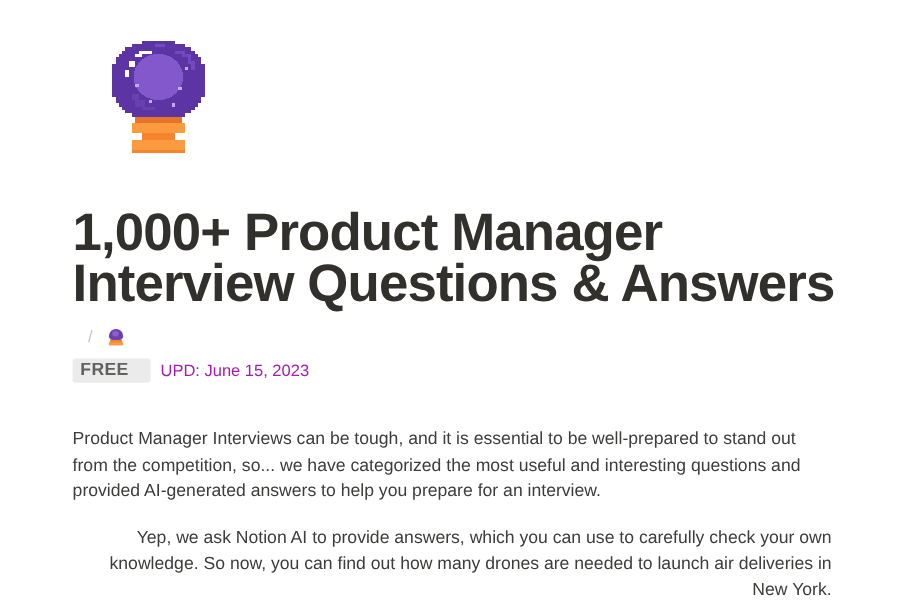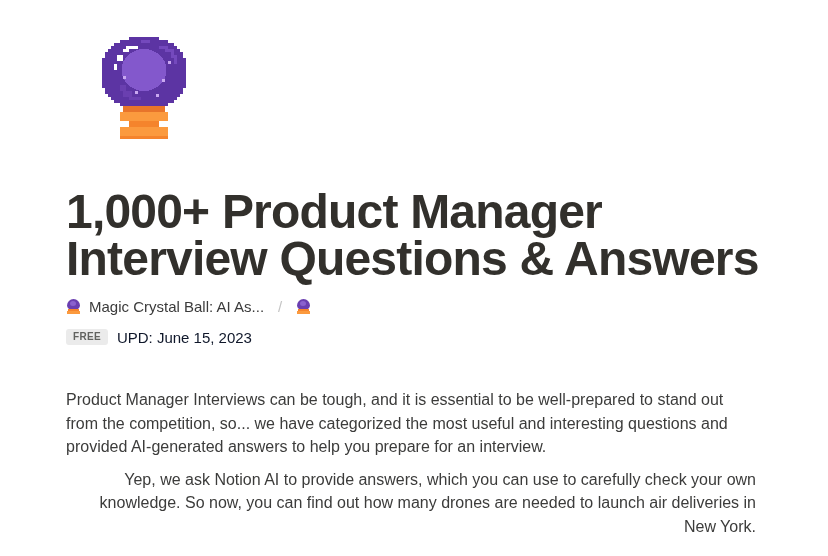--- a/index.html
+++ b/index.html
@@ -64,40 +64,40 @@
 
   
   .meta {
     position:absolute; left:0; top:326px;
     display:flex; align-items:center;
     height:22px;
   }
   .badge-free {
     background:#ebebeb;
     color:#61625f;
-    font-size:10px;
+    font-size:16px;
     font-weight:600;
     letter-spacing:0.3px;
-    padding:3px 7px 3px 7px;
+    padding:3px 20px 3px 7px;
     border-radius:3px;
     line-height:1;
   }
   .upd {
     margin-left:9px;
     font-size:15px;
-    color:#0f172a;
+    color:#a21caf;
   }
 
   
   .body { position:absolute; left:0; top:388px; width:690px; }
   .body p {
     font-size:16px;
     line-height:23.5px;
     color:#3c3c3b;
-    margin-bottom:9px;
+    margin-bottom:19px;
   }
   .body p:last-child { margin-bottom:0;text-align:right; }
 </style>
 </head>
 <body>
 
 <div class="page">
 
   <div class="content">
 
@@ -129,29 +129,20 @@
 
         <rect x="8" y="32" width="16" height="3" fill="#fb9a3e"></rect>
         <rect x="8" y="35" width="16" height="1" fill="#f5842c"></rect>
       </svg>
     </div>
 
     <h1 class="title">1,000+ Product Manager Interview Questions &amp; Answers</h1>
 
     <div class="breadcrumb">
 
-      <div class="crumb">
-        <span class="mini-ball">
-          <span class="mb-sphere"></span>
-            <span class="mb-hl"></span>
-          <span class="mb-base"></span>
-            <span class="mb-foot"></span>
-        </span>
-        <span class="crumb-label">Magic Crystal Ball: AI As...</span>
-      </div>
 
       <span class="crumb-sep">/</span>
 
       <div class="crumb">
         <span class="mini-ball">
           <span class="mb-sphere"></span>
             <span class="mb-hl"></span>
           <span class="mb-base"></span>
             <span class="mb-foot"></span>
         </span>

